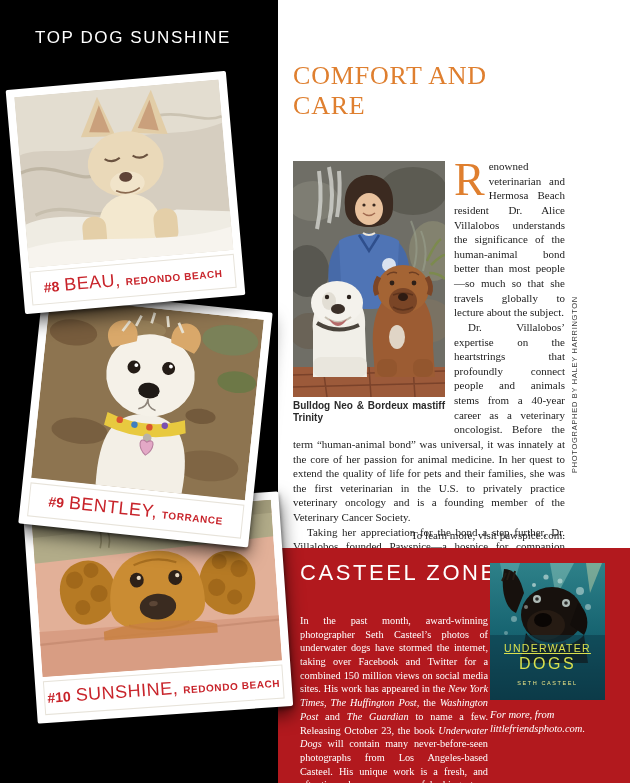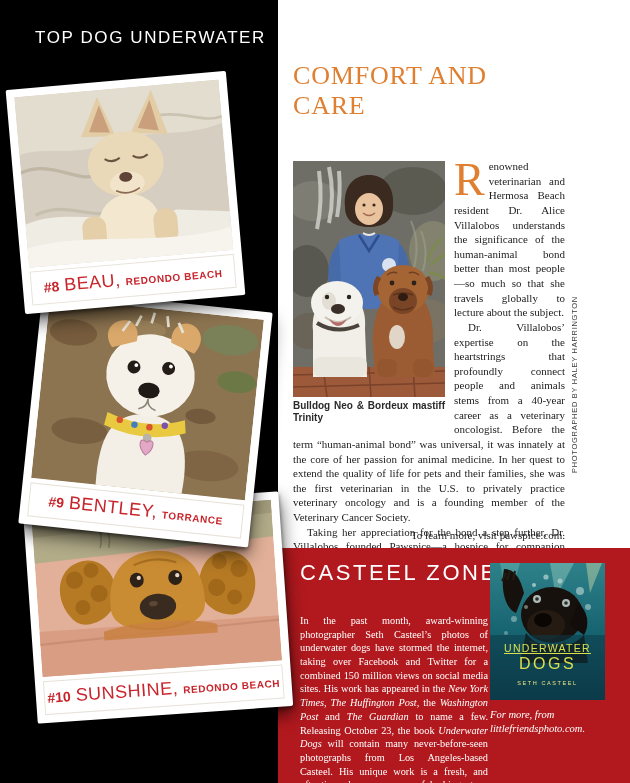--- a/index.html
+++ b/index.html
@@ -68,21 +68,21 @@
   .cover-author{top:117px;font-size:5.5px;letter-spacing:1.6px;color:#eae387;}
   .splash-more{position:absolute;left:212px;top:160px;width:120px;font-style:italic;
     font-size:10.5px;line-height:1.35;}
 </style>
 </head>
 <body>
 
 <div class="page">
 
   <aside class="left-panel">
-    <h2 class="left-heading">TOP DOG UNDERWATER</h2>
+    <h2 class="left-heading">TOP DOG SUNSHINE</h2>
 
     <div class="polaroid card1">
       <svg viewBox="0 0 189 158" preserveAspectRatio="none">
         <rect width="189" height="158" fill="#d6cec0"></rect>
         <path d="M0,0 L189,0 L189,40 C150,52 120,38 80,50 C48,60 20,46 0,54 Z" fill="#e3ddd0"></path>
         <path d="M0,70 C30,60 50,84 70,78" stroke="#bfb6a4" stroke-width="3" fill="none"></path>
         <path d="M10,110 C40,98 60,120 85,112" stroke="#c7bfae" stroke-width="3" fill="none"></path>
         <path d="M120,30 C150,22 170,40 189,34" stroke="#cbc3b2" stroke-width="2.5" fill="none"></path>
         <path d="M0,118 C40,104 90,130 140,116 L189,122 L189,158 L0,158 Z" fill="#efece3"></path>
         <polygon points="58,42 76,6 90,44" fill="#e2cda7"></polygon>

